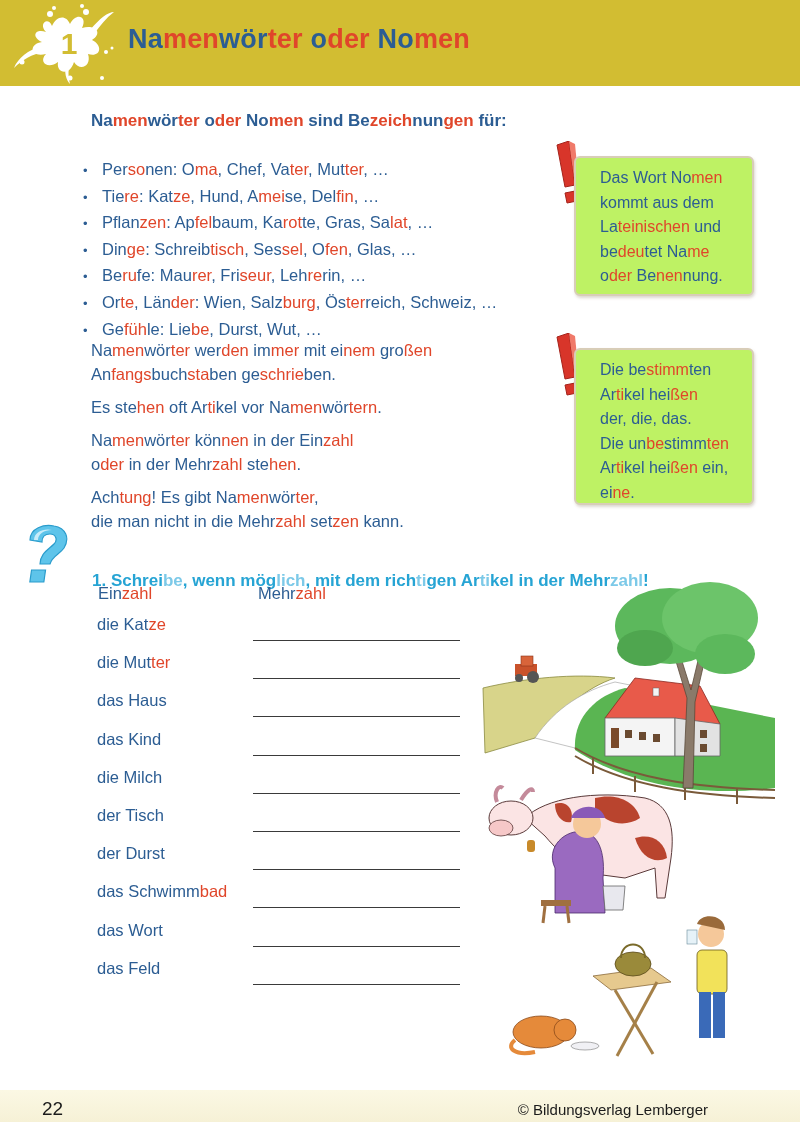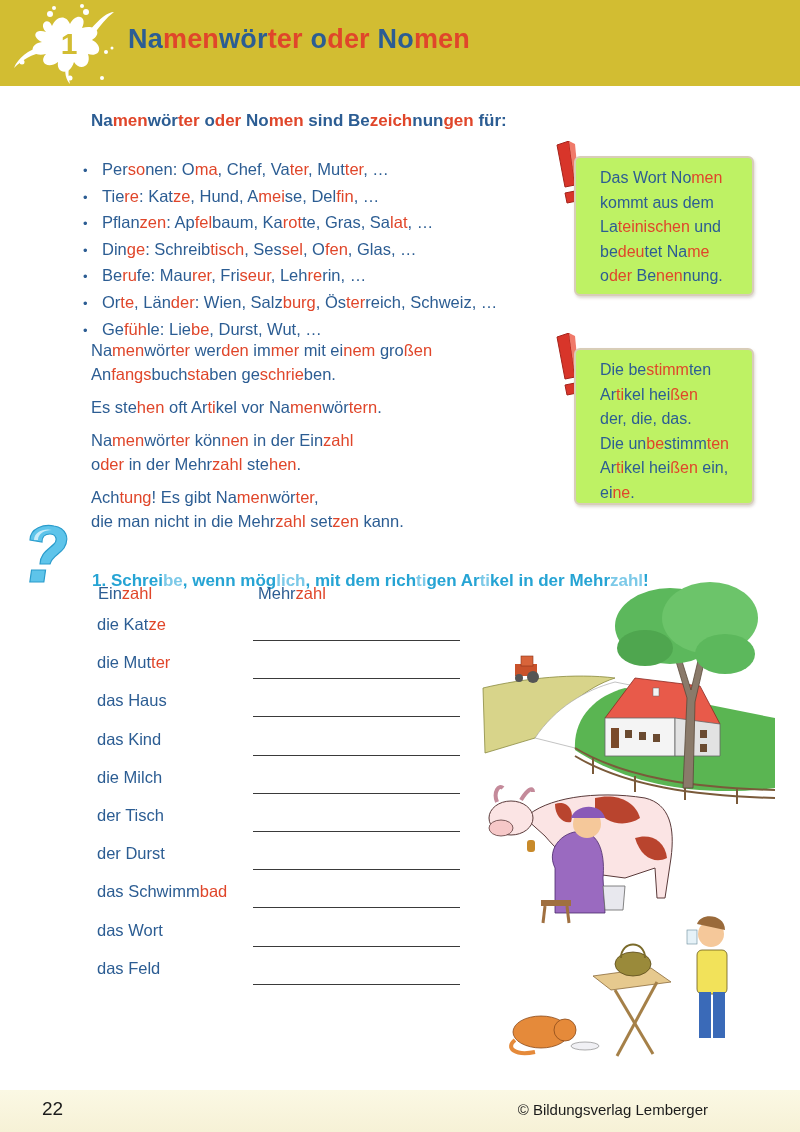--- a/index.html
+++ b/index.html
@@ -42,21 +42,21 @@
 
     .word-list { position: absolute; left: 97px; top: 612px; }
     .word-row { position: relative; height: 38.2px; width: 370px; }
     .word-row .word { position: absolute; left: 0; top: 0; font-size: 16.5px; line-height: 24px; white-space: nowrap; }
     .word-row .answer-line { position: absolute; left: 156px; top: 28px; width: 207px; height: 0; border: none; border-top: 1.5px solid #3a3a3a; background: transparent; }
 
     
     .illustration { position: absolute; left: 475px; top: 578px; width: 325px; height: 490px; }
 
     
-    .footer { position: absolute; left: 0; top: 1090px; width: 800px; height: 42px; background: linear-gradient(#fbf8e4, #f6f1d6); }
+    .footer { position: absolute; left: 0; top: 1090px; width: 800px; height: 32px; background: linear-gradient(#fbf8e4, #f6f1d6); }
     .page-number { position: absolute; left: 42px; top: 8px; font-size: 19px; color: #1b1b1b; }
     .copyright { position: absolute; right: 92px; top: 11px; font-size: 15px; color: #1b1b1b; }
   </style>
 </head>
 <body>
 
 <div class="header">
   <svg class="header-splash" viewBox="0 0 120 84">
     <path d="M38 30 C 30 22, 40 14, 44 24 C 48 14, 58 12, 62 22 C 68 10, 80 14, 74 26 C 86 22, 96 30, 84 38 C 96 44, 92 56, 80 52 C 84 64, 72 70, 66 60 C 62 74, 48 72, 50 60 C 40 68, 30 60, 38 52 C 22 56, 20 42, 34 40 C 22 34, 28 26, 38 30 Z" fill="#ffffff"></path>
     <path d="M34 44 C 20 48, 10 56, 6 66 C 14 58, 24 52, 36 50 Z" fill="#ffffff"></path>

